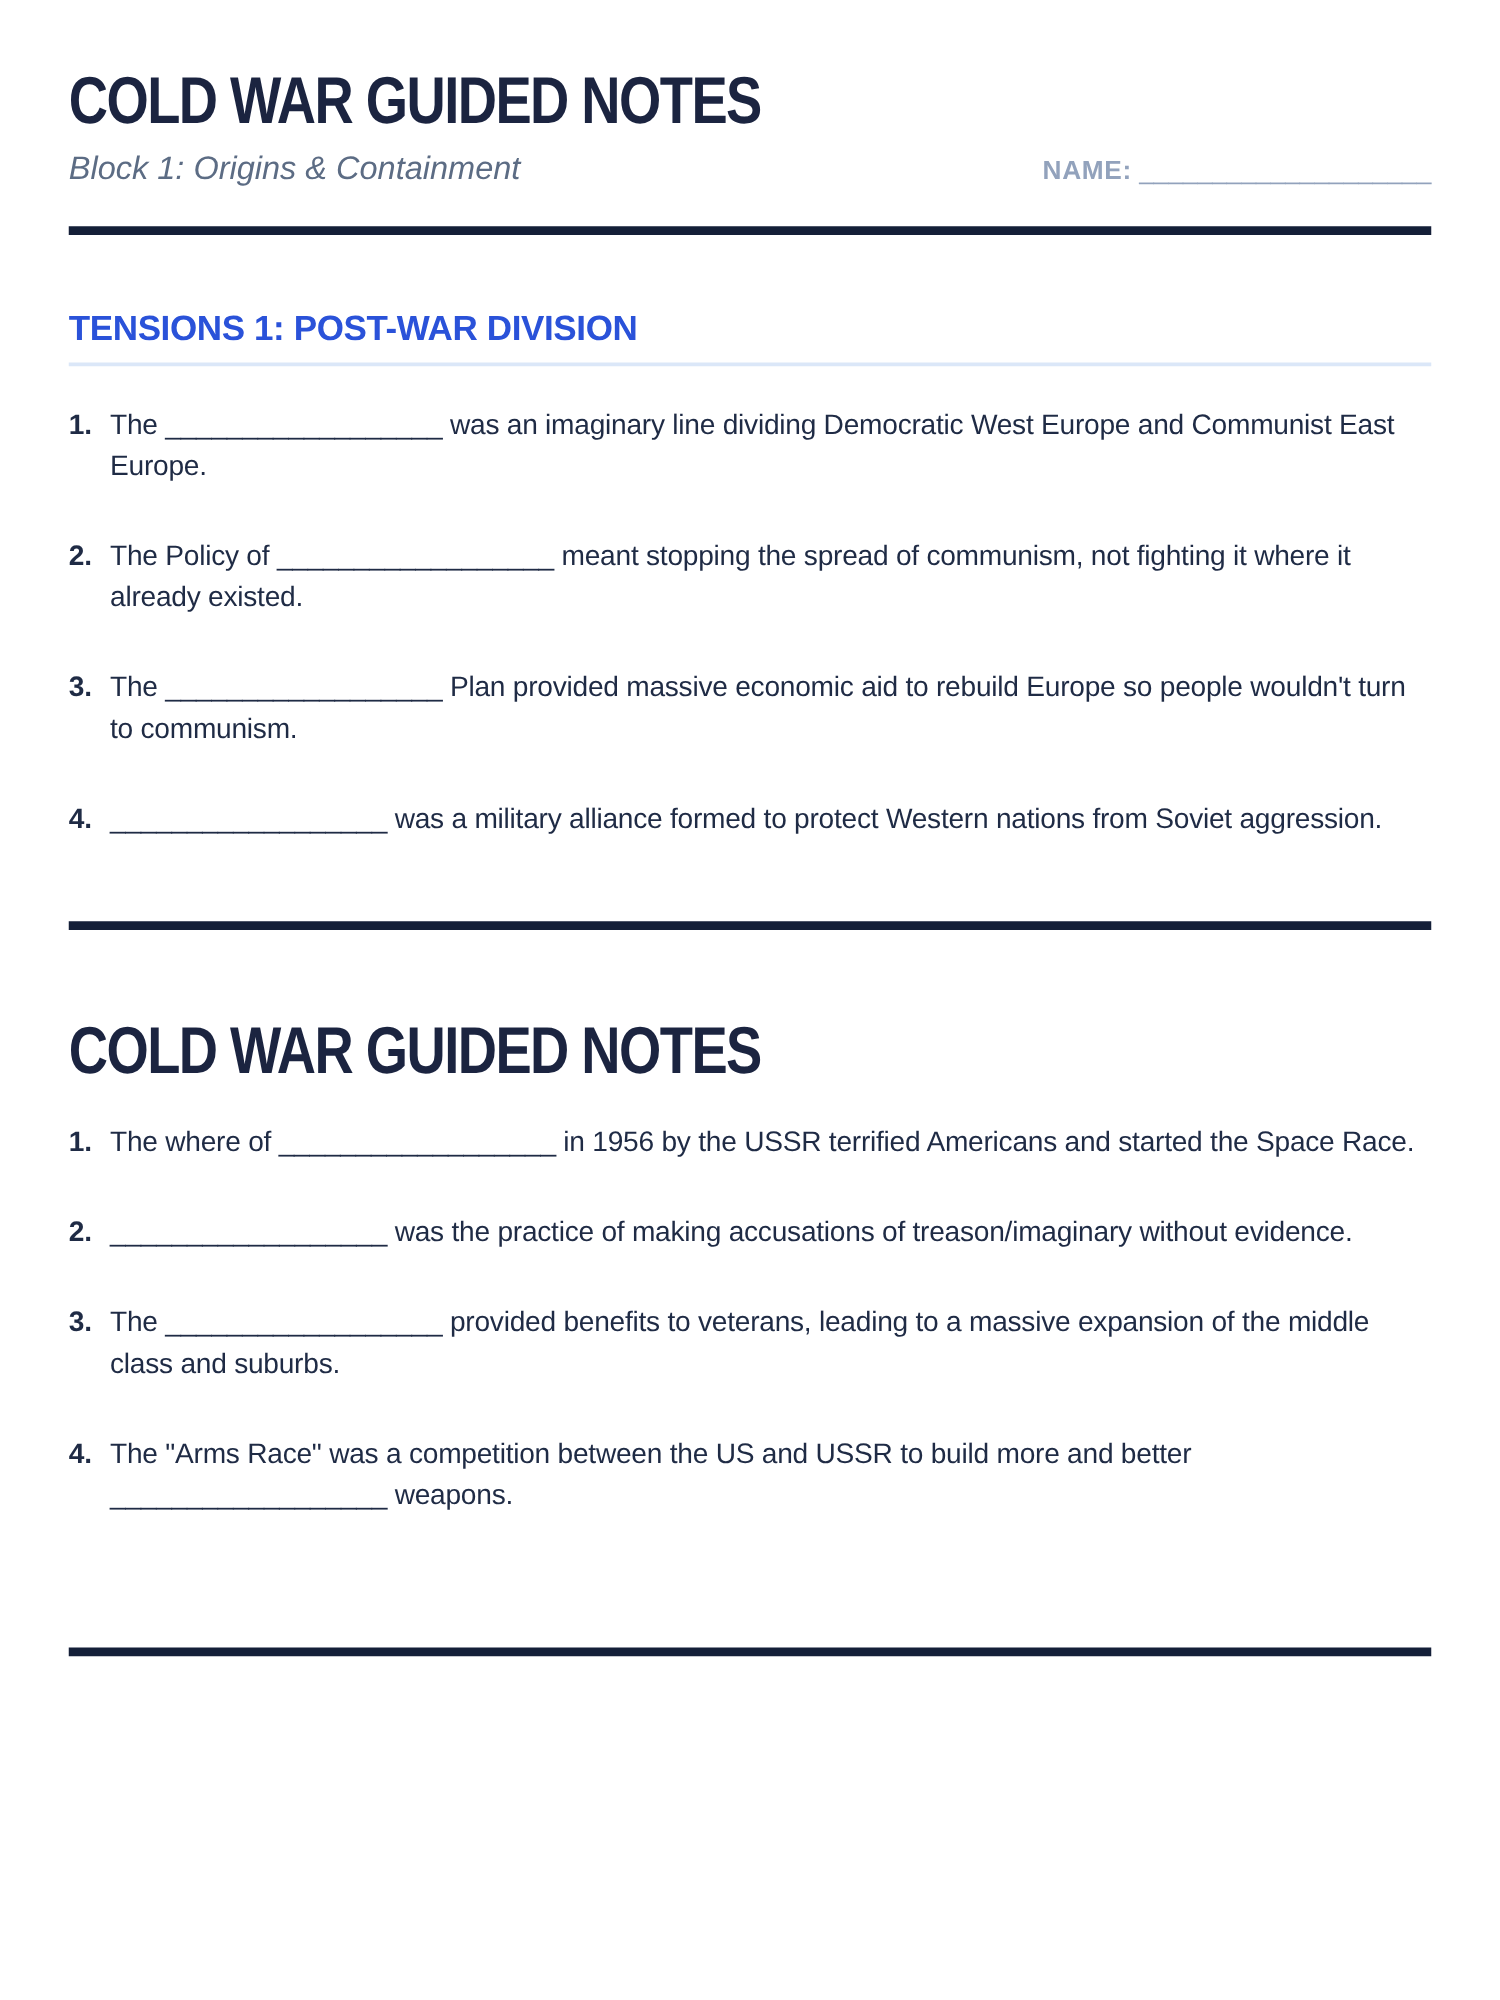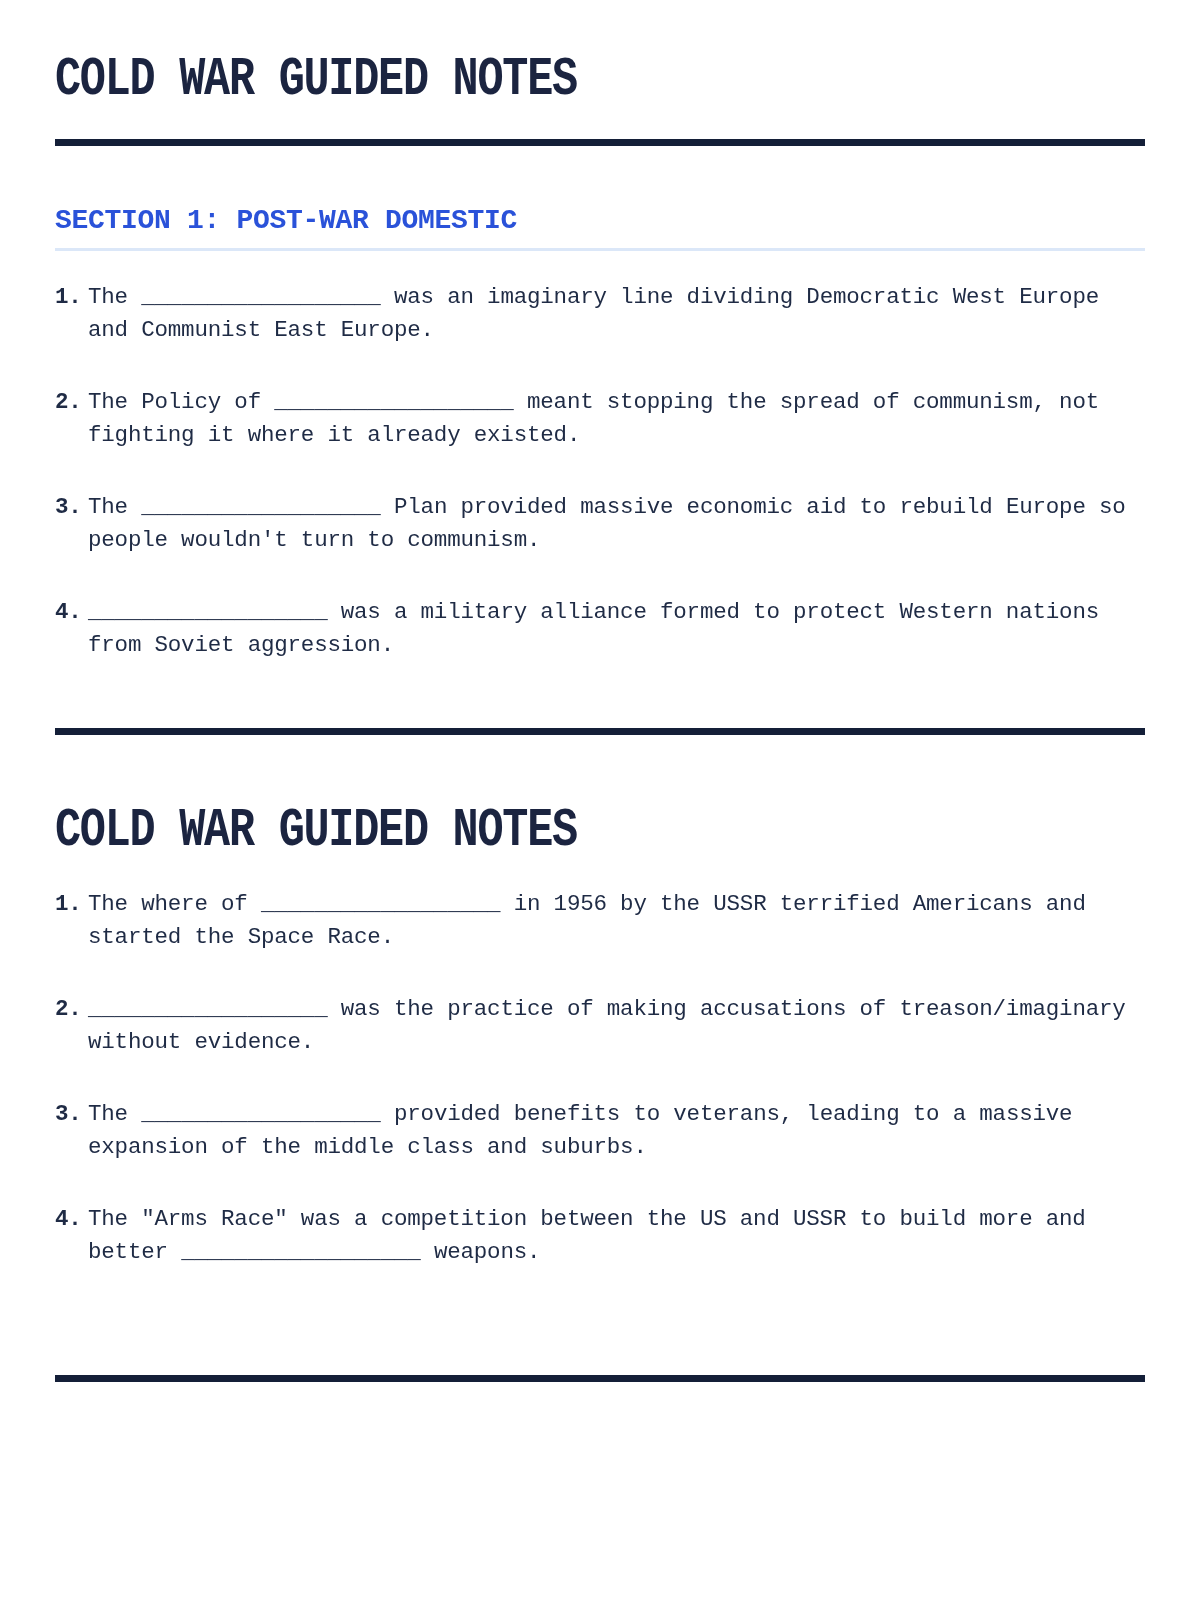--- a/index.html
+++ b/index.html
@@ -2,21 +2,21 @@
 <html><head>
 <meta charset="utf-8">
 <style>
   html, body { margin: 0; padding: 0; background: #ffffff; }
   body {
     width: 1200px; height: 1600px;
     font-family: "Liberation Sans", sans-serif;
     color: #1f2b45;
     overflow: hidden;
   }
-  .page { padding: 0 55px; font-family: Liberation Mono, monospace; }
+  .page { padding: 0 55px; }
 
   .block-title {
     margin: 0;
     font-size: 53px;
     line-height: 1.0;
     font-weight: bold;
     letter-spacing: -1.5px;
     color: #1b2440;
     transform: scaleX(0.82);
     transform-origin: left bottom;
@@ -86,24 +86,30 @@
   .fill-blank { white-space: nowrap; }
 </style>
 </head>
 <body>
 
 <div class="page">
 
   <section>
     <h1 class="block-title first">COLD WAR GUIDED NOTES</h1>
 
+    <div class="header-row">
+      <div class="subtitle">Block 1: Origins &amp; Containment</div>
+      <div class="name-field">
+        <span class="name-label">NAME:</span><span class="name-blank">____________________</span>
+      </div>
+    </div>
 
     <hr class="thick-rule rule-top">
 
-    <h2 class="section-heading blue">SECTION 1: POST-WAR DOMESTIC</h2>
+    <h2 class="section-heading blue">TENSIONS 1: POST-WAR DIVISION</h2>
 
     <div class="items">
       <div class="item">
         <span class="item-num">1.</span>
         <span class="item-text"><span>The </span><span class="fill-blank">__________________</span><span> was an imaginary line dividing Democratic West Europe and Communist East Europe.</span></span>
       </div>
       <div class="item">
         <span class="item-num">2.</span>
         <span class="item-text"><span>The Policy of </span><span class="fill-blank">__________________</span><span> meant stopping the spread of communism, not fighting it where it already existed.</span></span>
       </div>

